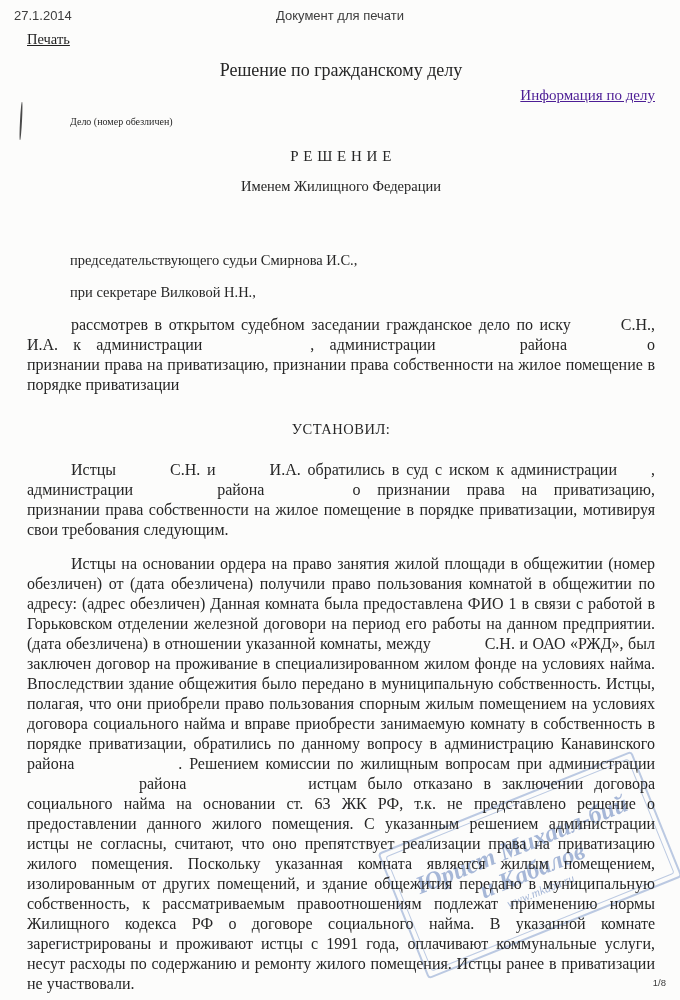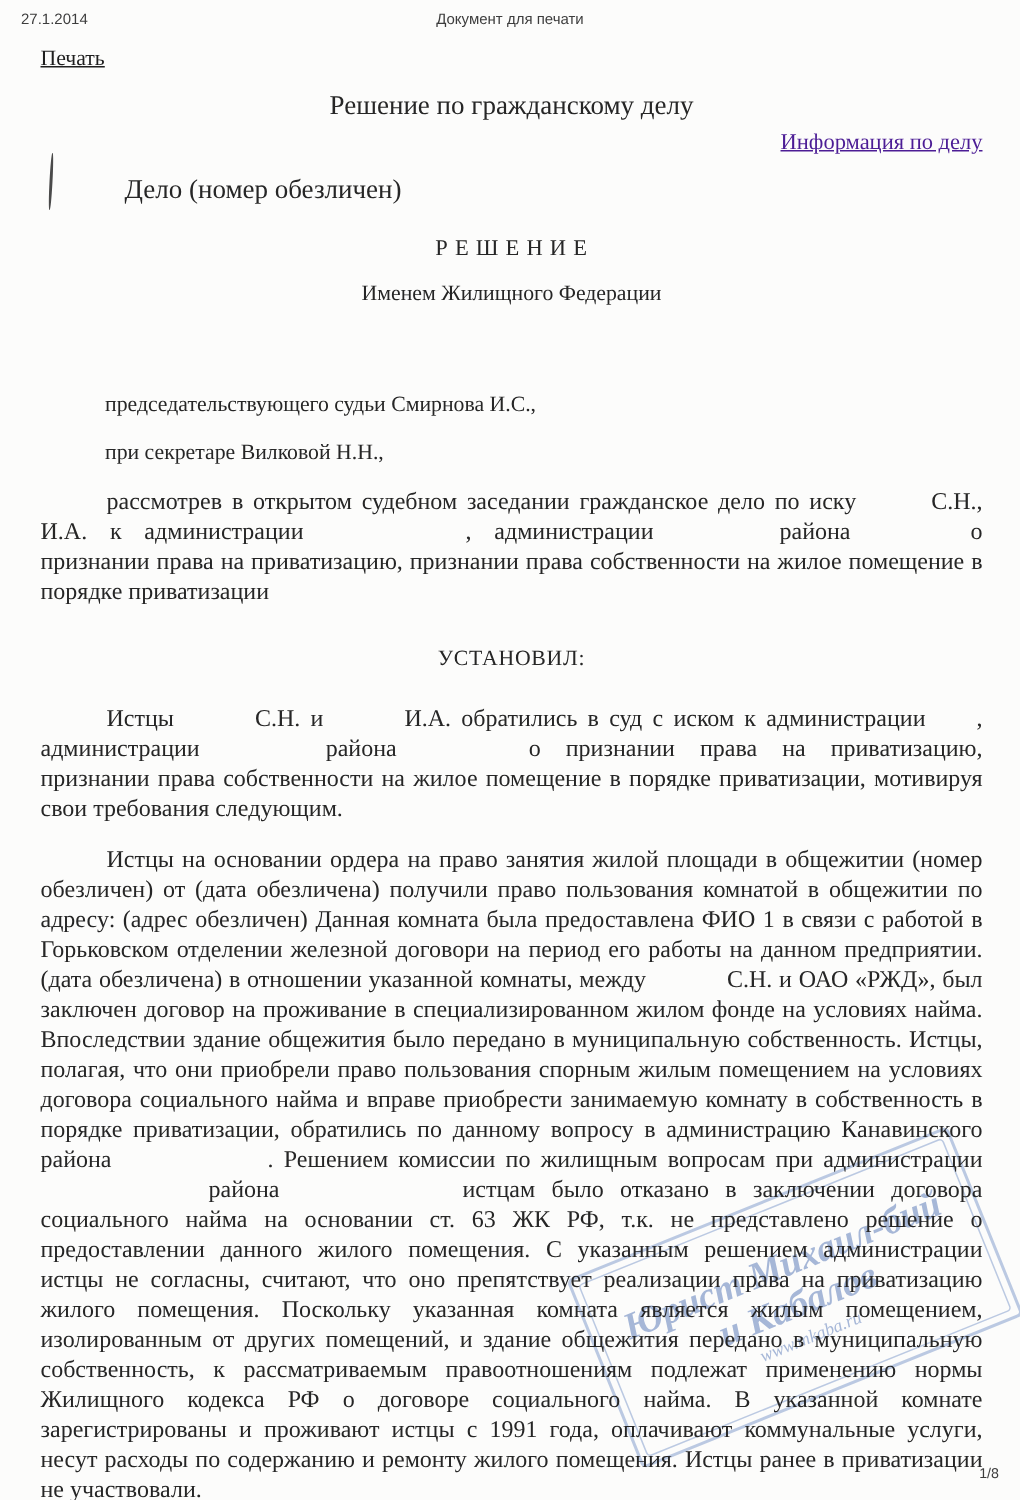--- a/index.html
+++ b/index.html
@@ -14,21 +14,21 @@
     background:#fcfcfb;
     overflow:hidden;
     color:#262626;
   }
   
   .top-bar {
     position:absolute; top:8px; left:0; right:0;
     display:flex; align-items:flex-start;
     padding:0 14px;
     font-family:"Liberation Sans","DejaVu Sans",sans-serif;
-    font-size:10px; color:#3d3d3d;
+    font-size:13px; color:#3d3d3d;
     z-index:2;
   }
   .top-bar .tb-left  { flex:1; text-align:left;  }
   .top-bar .tb-mid   { flex:1; text-align:center; white-space:nowrap; }
   .top-bar .tb-right { flex:1; text-align:right; }
 
   .content {
     position:absolute; top:30px; left:27px; right:25px;
     z-index:1;
   }
@@ -37,22 +37,22 @@
     font-size:14.5px; color:#1f1f1f;
     text-decoration:underline; cursor:pointer;
   }
   .doc-kind { text-align:center; font-size:18px; margin-top:12px; }
   .info-row { text-align:right; margin-top:5px; }
   .info-link {
     font-size:15px; color:#4c1d95;
     text-decoration:underline; cursor:pointer;
   }
   .case-row {
-    margin-top:12px; margin-left:56px;
-    position:relative; font-size:18px;
+    margin-top:12px; margin-left:43px;
+    position:relative; font-size:10px;
   }
   .pen-mark {
     position:absolute; left:-50px; top:-14px;
     width:2px; height:38px;
     background:#4a4a4a;
     border-radius:45%/50%;
     transform:rotate(3deg);
   }
   .c { text-align:center; }
   .title    { margin-top:21px; font-size:15px; letter-spacing:0.5px; }

